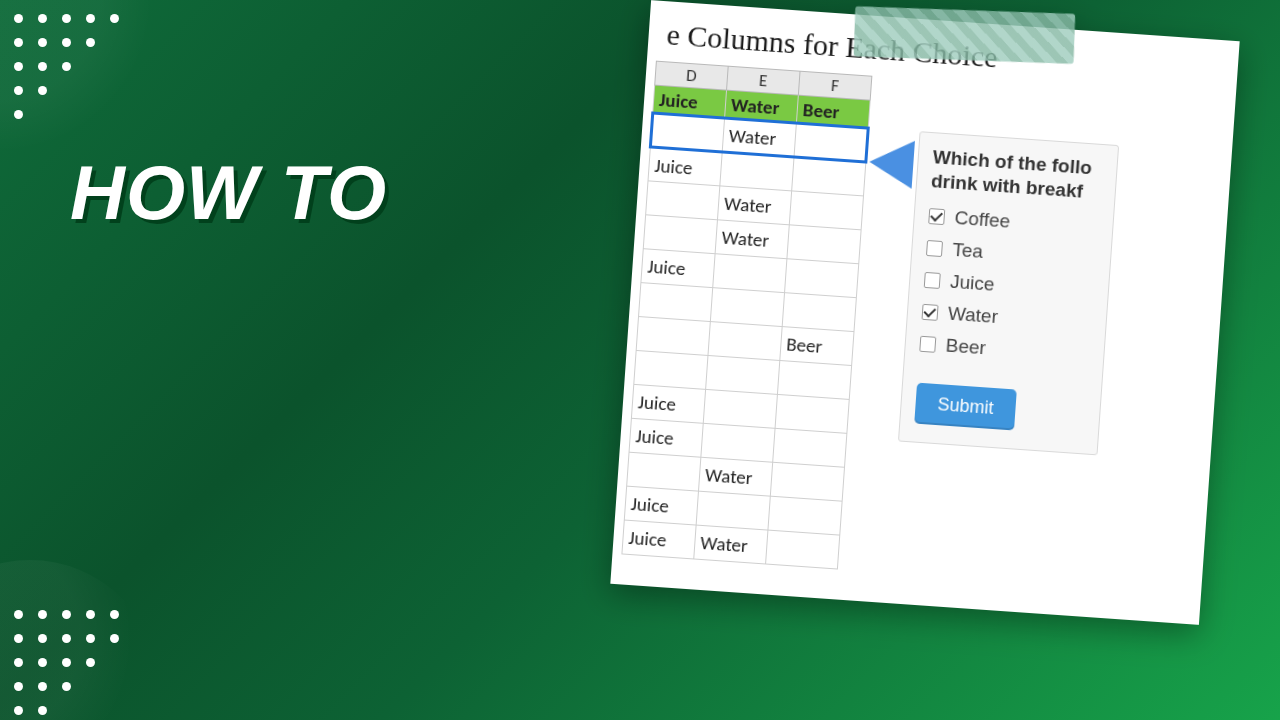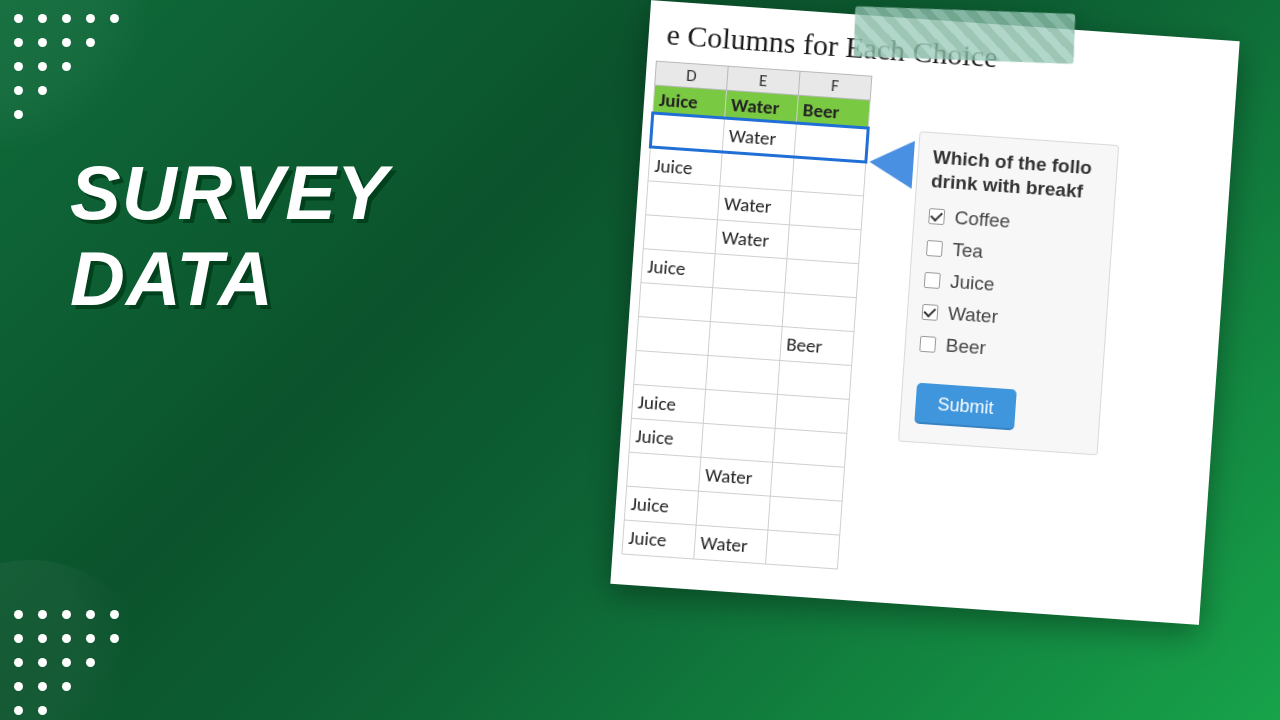--- a/index.html
+++ b/index.html
@@ -242,21 +242,21 @@
     <span style="left: 102px; top: 78px;"></span>
     <span style="left: 126px; top: 78px;"></span>
     <span style="left: 54px; top: 102px;"></span>
     <span style="left: 78px; top: 102px;"></span>
     <span style="left: 102px; top: 102px;"></span>
     <span style="left: 54px; top: 126px;"></span>
     <span style="left: 78px; top: 126px;"></span>
   </div>
 
 <div class="title">
-  <div>SURVEY DATA</div>
+  <div>HOW TO</div>
 </div>
 
 <div class="card-wrap">
   <div class="tape"></div>
   <div class="card">
     <div class="card-title">e Columns for Each Choice</div>
     <div class="card-body">
       <table class="sheet" id="sheet">
           <tbody>
             <tr>

